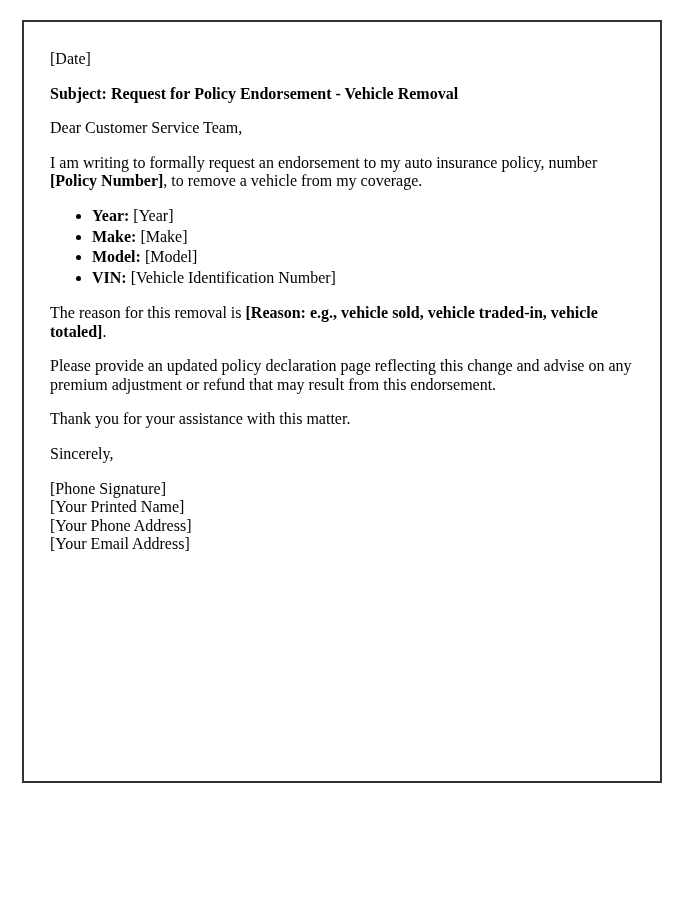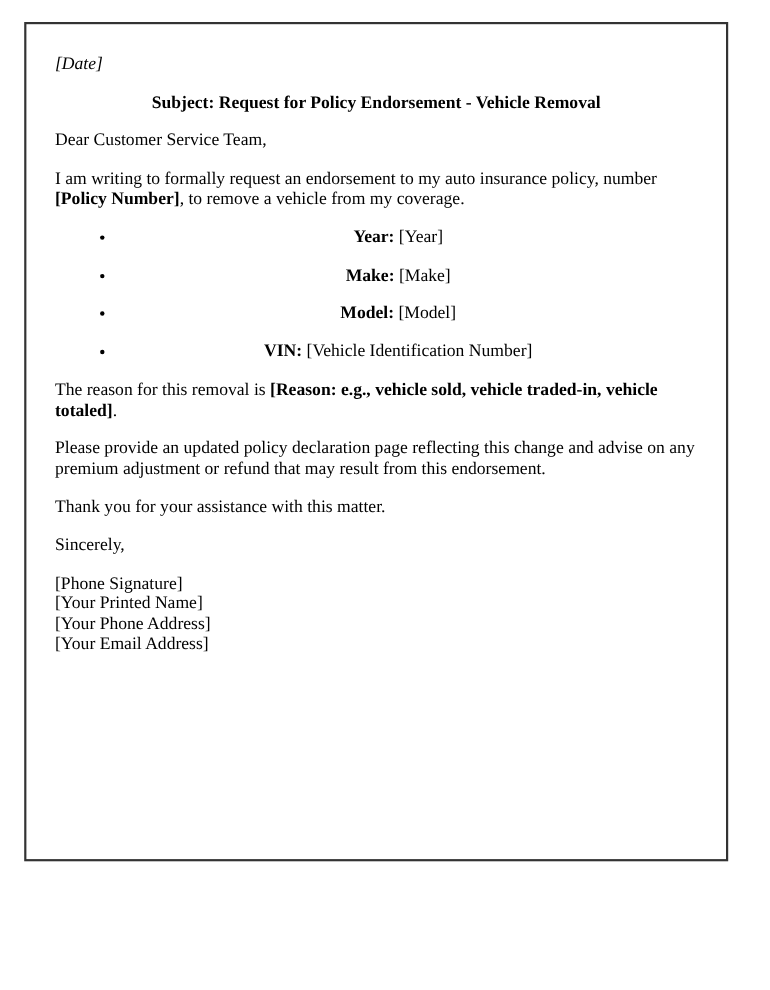--- a/index.html
+++ b/index.html
@@ -27,36 +27,33 @@
     background: #ffffff;
     padding: 28px 26px;
     overflow: hidden;
   }
   .para {
     margin: 16px 0;
     line-height: 1.16;
   }
   .page > .para:first-child {
     margin-top: 0;
-    font-style: italic;
   }
   .bold {
     font-weight: bold;
-    text-align: center;
   }
   ul.vehicle-list {
     margin: 16px 0;
     padding-left: 40px;
     line-height: 1.18;
     list-style-type: disc;
   }
   ul.vehicle-list li {
-    margin: 16px;
+    margin: 2px;
     padding: 0;
-    text-align: center;
   }
 </style>
 </head>
 <body>
 
 <div class="page">
 
   <p class="para">[Date]</p>
 
 

